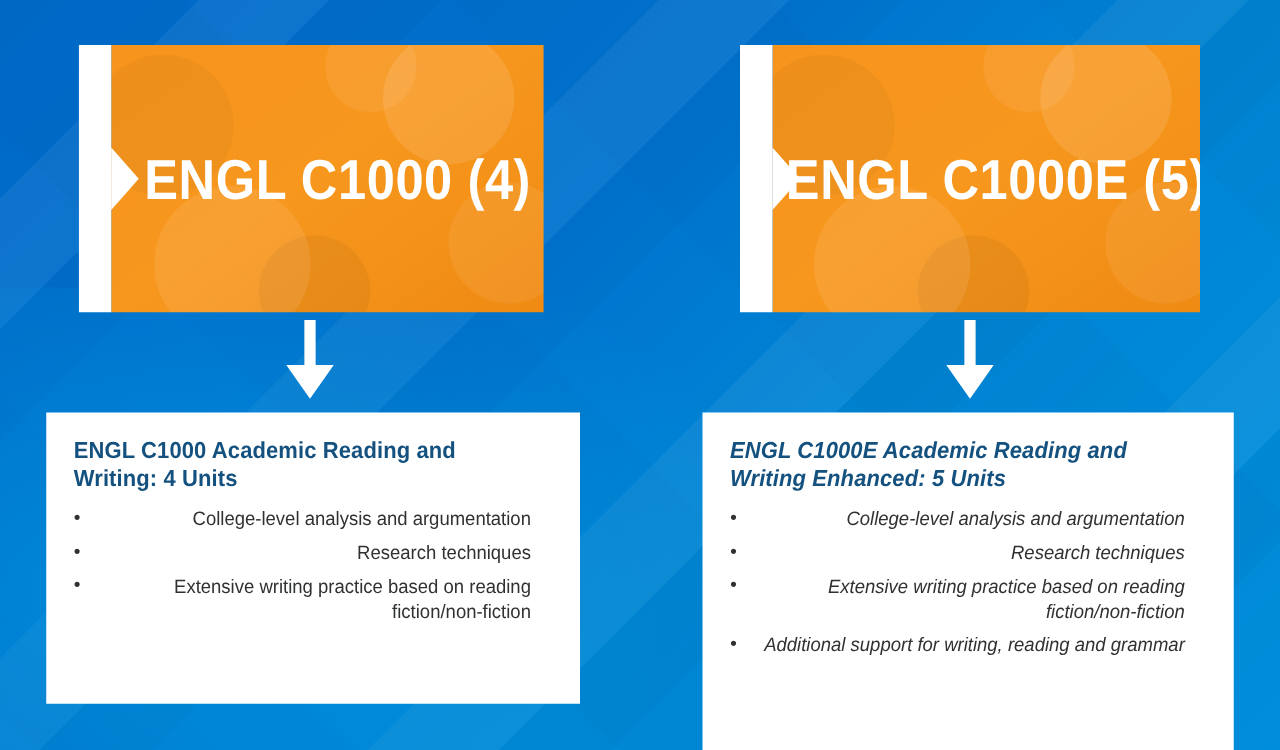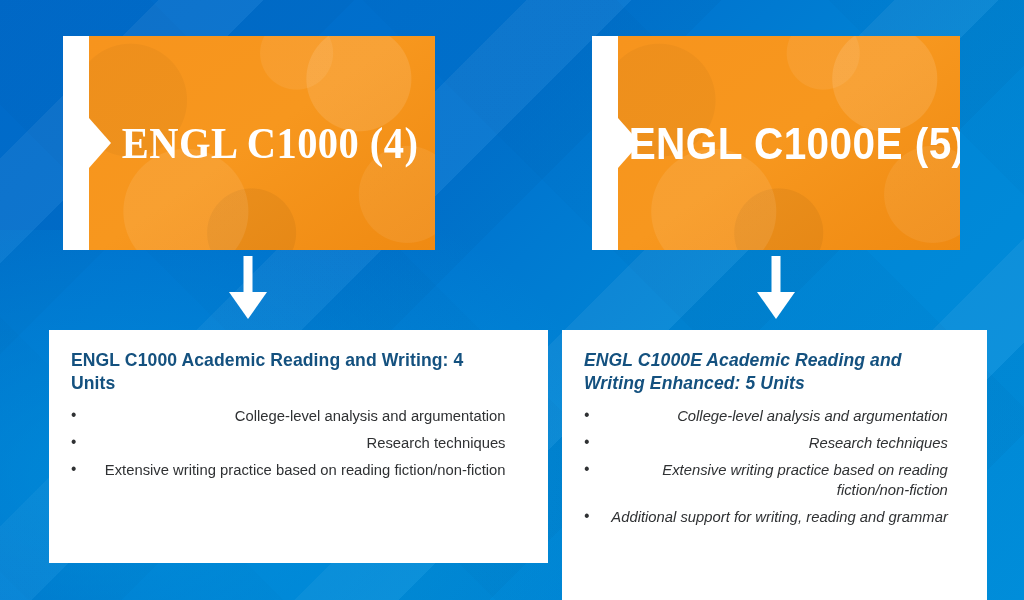--- a/index.html
+++ b/index.html
@@ -101,21 +101,21 @@
     color: #ffffff;
     font-weight: bold;
     font-size: 45px;
     letter-spacing: 0.5px;
     line-height: 1;
     transform: scaleX(0.90);
     white-space: nowrap;
     padding-left: 18px;
   }
 
-  #banner-left  { left: 63px;  top: 36px; width: 372px; height: 214px; font-family: Liberation Serif, serif; }
+  #banner-left  { left: 63px;  top: 36px; width: 372px; height: 214px; }
   #banner-right { left: 592px; top: 36px; width: 368px; height: 214px; padding-left: 20px; }
 
   
   #or-connector {
     position: absolute;
     left: 462px; top: 96px;
     width: 102px; height: 98px;
   }
   #or-connector svg { display: block; }
   #or-connector .or-text {
@@ -155,21 +155,21 @@
   }
   #arrow-left  { left: 224px; top: 256px; width: 48px; height: 66px; }
   #arrow-right { left: 752px; top: 256px; width: 48px; height: 66px; }
 
   
   .card {
     position: absolute;
     background: #ffffff;
     padding: 18px 22px 16px 22px;
   }
-  #card-left  { left: 49px;  top: 330px; width: 499px; height: 233px; }
+  #card-left  { left: 37px;  top: 330px; width: 427px; height: 233px; }
   #card-right { left: 562px; top: 330px; width: 425px; height: 294px; font-style: italic; }
 
   .card h2 {
     color: #14517f;
     font-size: 18.5px;
     font-weight: bold;
     line-height: 1.27;
     letter-spacing: 0.1px;
     transform: scaleX(0.95);
     transform-origin: left top;

